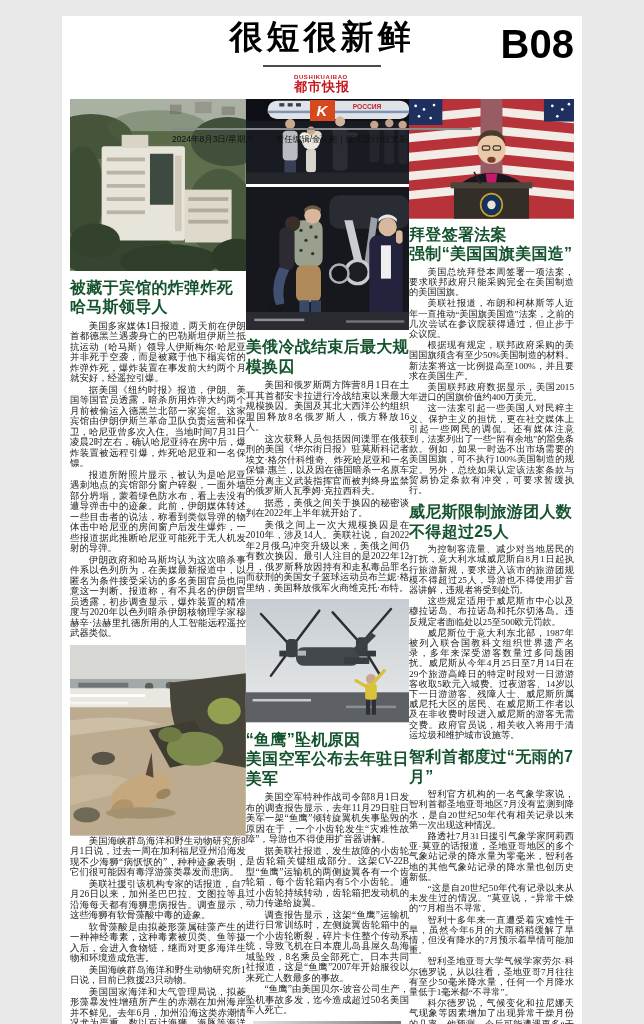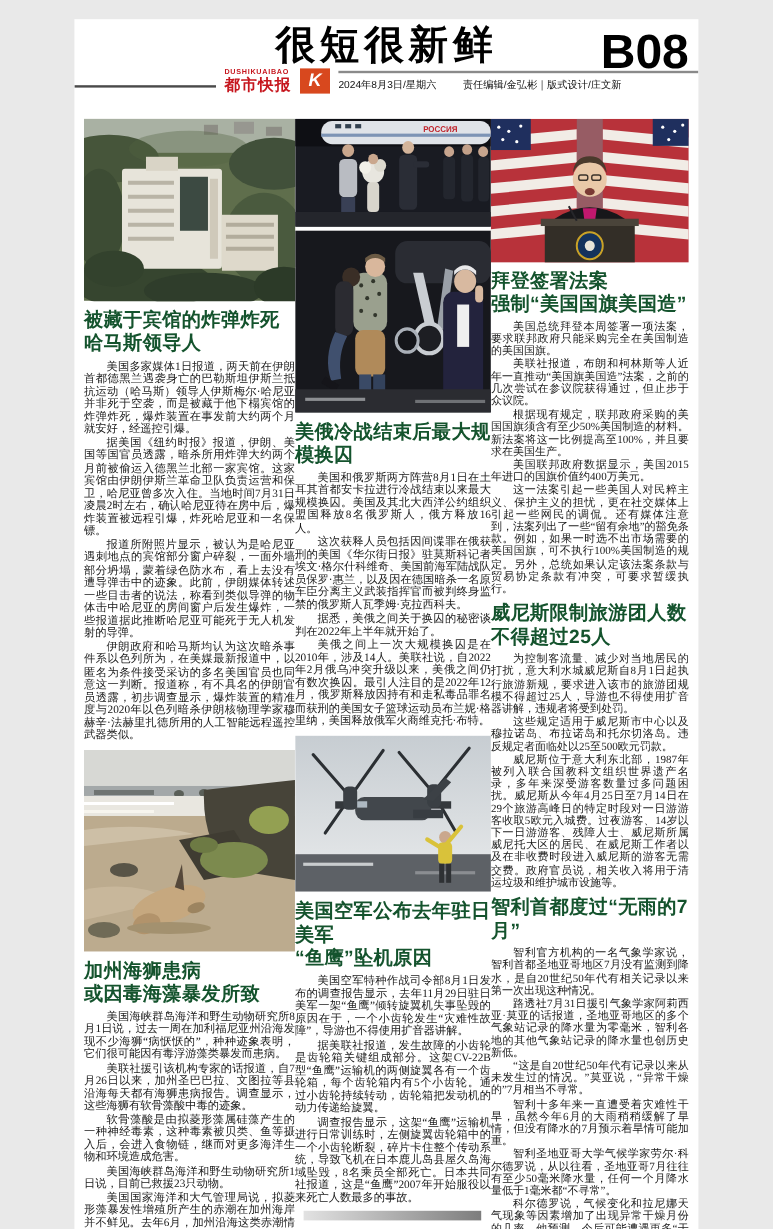--- a/index.html
+++ b/index.html
@@ -10,21 +10,21 @@
   
   .header{position:relative;height:80px;padding-top:3px;}
   .page-title{
     margin:0;text-align:center;font-family:"Liberation Sans",sans-serif;
     font-size:33px;font-weight:900;letter-spacing:4px;color:#000;line-height:1.1;
   }
   .page-num{
     position:absolute;top:8px;right:8px;font-family:Liberation Sans, sans-serif;
     font-size:40px;font-weight:900;letter-spacing:0;color:#000;line-height:1;
   }
-  .masthead{display:flex;align-items:center;justify-content:flex-start;gap:7px;margin-top:2px;}
+  .masthead{display:flex;align-items:center;justify-content:flex-start;gap:7px;margin-top:2px;flex-direction:column;}
   .rule-left{width:118px;height:2px;background:#4a4a4a;margin-top:8px;}
   .brand{display:flex;flex-direction:column;line-height:1;align-items:flex-start;}
   .brand .latin{font-size:6px;font-weight:bold;letter-spacing:.6px;color:#c6161e;font-family:"Liberation Sans",sans-serif;}
   .brand .cn{font-size:13px;font-weight:900;color:#c6161e;letter-spacing:1px;font-family:"Liberation Sans",sans-serif;}
   .kbox{
     width:25px;height:21px;background:#d8481e;color:#fff;display:flex;align-items:center;justify-content:center;
     font-family:"Liberation Sans",sans-serif;font-weight:900;font-size:15px;font-style:italic;
   }
   .meta{display:flex;flex-direction:column;}
   .meta .rule-top{height:2px;background:#8a8a8a;width:300px;margin-bottom:4px;}
@@ -152,24 +152,20 @@
           <g transform="rotate(-18 85 155)">
             <ellipse cx="85" cy="155" rx="38" ry="17" fill="#c6a87f"></ellipse>
             <ellipse cx="58" cy="166" rx="14" ry="10" fill="#b2936b"></ellipse>
             <path d="M96 140 L110 120 L104 146 Z" fill="#55483a"></path>
             <ellipse cx="108" cy="168" rx="10" ry="5" fill="#9c8precision0" opacity="0"></ellipse>
             <ellipse cx="110" cy="166" rx="9" ry="5" fill="#9c8460"></ellipse>
           </g>
           <ellipse cx="85" cy="178" rx="42" ry="6" fill="#a3916f"></ellipse>
         </svg>
       </div>
-      <h2 class="headline">
-        <span>加州海狮患病</span>
-        <span>或因毒海藻暴发所致</span>
-      </h2>
       <p>美国海峡群岛海洋和野生动物研究所8月1日说，过去一周在加利福尼亚州沿海发现不少海狮“病恹恹的”，种种迹象表明，它们很可能因有毒浮游藻类暴发而患病。</p>
       <p>美联社援引该机构专家的话报道，自7月26日以来，加州圣巴巴拉、文图拉等县沿海每天都有海狮患病报告。调查显示，这些海狮有软骨藻酸中毒的迹象。</p>
       <p>软骨藻酸是由拟菱形藻属硅藻产生的一种神经毒素，这种毒素被贝类、鱼等摄入后，会进入食物链，继而对更多海洋生物和环境造成危害。</p>
       <p>美国海峡群岛海洋和野生动物研究所1日说，目前已救援23只动物。</p>
       <p>美国国家海洋和大气管理局说，拟菱形藻暴发性增殖所产生的赤潮在加州海岸并不鲜见。去年6月，加州沿海这类赤潮情况尤为严重，数以百计海狮、海豚等海洋动物中毒死亡，引发担忧。</p>
     </section>
 
     <section class="col col-m">
       <div class="photo ph-airport">
         <svg viewBox="0 0 196 102" preserveAspectRatio="none">
@@ -236,21 +232,21 @@
           </g>
           <rect y="150" width="196" height="22" fill="#2b2c31"></rect>
           <rect x="10" y="158" width="60" height="3" fill="#8d8f93"></rect>
           <rect x="120" y="160" width="70" height="3" fill="#6f7175"></rect>
         </svg>
       </div>
       <h2 class="headline">
         <span>美俄冷战结束后最大规模换囚</span>
       </h2>
       <p>美国和俄罗斯两方阵营8月1日在土耳其首都安卡拉进行冷战结束以来最大规模换囚。美国及其北大西洋公约组织盟国释放8名俄罗斯人，俄方释放16人。</p>
-      <p>这次获释人员包括因间谍罪在俄获刑的美国《华尔街日报》驻莫斯科记者埃文·格尔什科维奇、美国前海军陆战队员保罗·惠兰，以及因在德国暗杀一名原车臣分离主义武装指挥官而被判终身监禁的俄罗斯人瓦季姆·克拉西科夫。</p>
+      <p>这次获释人员包括因间谍罪在俄获刑的美国《华尔街日报》驻莫斯科记者埃文·格尔什科维奇、炸死哈尼亚和一名保镖·惠兰，以及因在德国暗杀一名原车臣分离主义武装指挥官而被判终身监禁的俄罗斯人瓦季姆·克拉西科夫。</p>
       <p>据悉，美俄之间关于换囚的秘密谈判在2022年上半年就开始了。</p>
       <p>美俄之间上一次大规模换囚是在2010年，涉及14人。美联社说，自2022年2月俄乌冲突升级以来，美俄之间仍有数次换囚。最引人注目的是2022年12月，俄罗斯释放因持有和走私毒品罪名而获刑的美国女子篮球运动员布兰妮·格里纳，美国释放俄军火商维克托·布特。</p>
 
       <div class="photo ph-osprey">
         <svg viewBox="0 0 196 148" preserveAspectRatio="none">
           <defs>
             <linearGradient id="sky" x1="0" y1="0" x2="0" y2="1">
               <stop offset="0" stop-color="#c7cdd2"></stop>
                 <stop offset="1" stop-color="#e9ebec"></stop>
             </linearGradient>
@@ -278,26 +274,27 @@
             <circle cx="150" cy="96" r="6" fill="#caa78d"></circle>
             <rect x="143" y="101" width="14" height="20" rx="4" fill="#d9c23a"></rect>
             <rect x="144" y="121" width="5" height="18" fill="#2e3134"></rect>
             <rect x="151" y="121" width="5" height="18" fill="#2e3134"></rect>
             <line x1="150" y1="104" x2="166" y2="86" stroke="#d9c23a" stroke-width="4" stroke-linecap="round"></line>
             <line x1="146" y1="106" x2="132" y2="98" stroke="#d9c23a" stroke-width="4" stroke-linecap="round"></line>
           </g>
         </svg>
       </div>
       <h2 class="headline">
+        <span>“鱼鹰”坠机原因</span>
         <span>美国空军公布去年驻日美军</span>
-        <span>“鱼鹰”坠机原因</span>
       </h2>
       <p>美国空军特种作战司令部8月1日发布的调查报告显示，去年11月29日驻日美军一架“鱼鹰”倾转旋翼机失事坠毁的原因在于，一个小齿轮发生“灾难性故障”，导游也不得使用扩音器讲解。</p>
       <p>据美联社报道，发生故障的小齿轮是齿轮箱关键组成部分。这架CV-22B型“鱼鹰”运输机的两侧旋翼各有一个齿轮箱，每个齿轮箱内有5个小齿轮。通过小齿轮持续转动，齿轮箱把发动机的动力传递给旋翼。</p>
       <p>调查报告显示，这架“鱼鹰”运输机进行日常训练时，左侧旋翼齿轮箱中的一个小齿轮断裂，碎片卡住整个传动系统，导致飞机在日本鹿儿岛县屋久岛海域坠毁，8名乘员全部死亡。日本共同社报道，这是“鱼鹰”2007年开始服役以来死亡人数最多的事故。</p>
+      <p>“鱼鹰”由美国贝尔-波音公司生产，坠机事故多发，迄今造成超过50名美国军人死亡。</p>
 
       <div class="source">
         <span class="bar"></span>
         <span class="txt">综合新华社等报道</span>
       </div>
     </section>
 
     <section class="col col-r">
       <div class="photo ph-podium">
         <svg viewBox="0 0 198 138" preserveAspectRatio="none">

